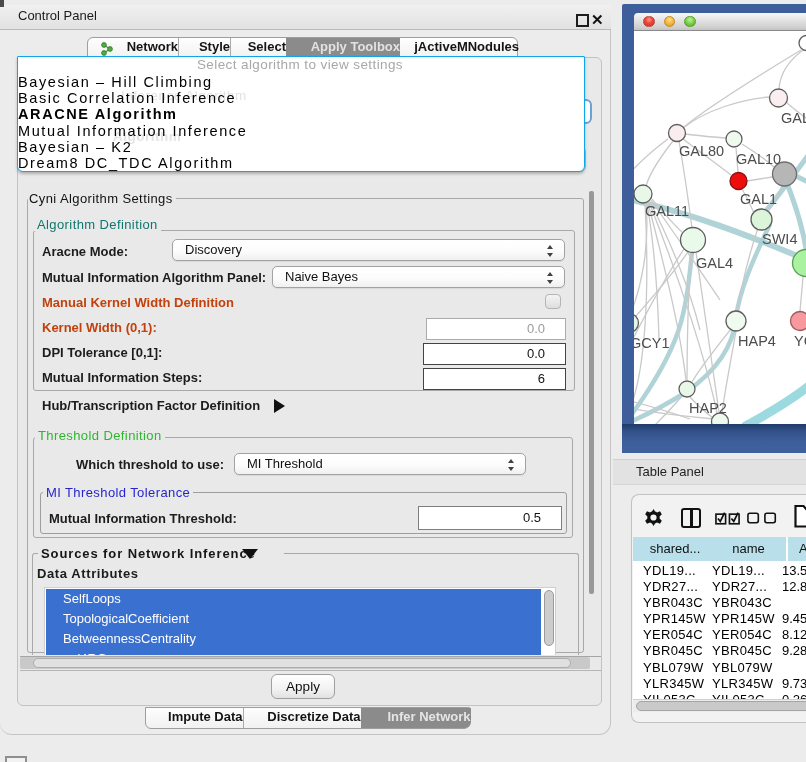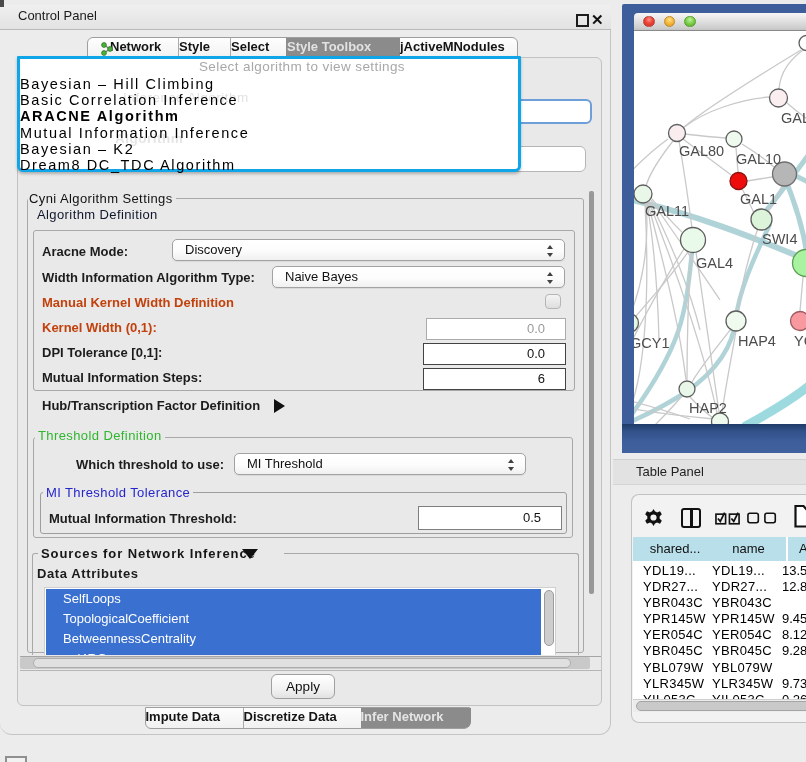--- a/index.html
+++ b/index.html
@@ -9,21 +9,21 @@
 .lbl{position:absolute;font-size:13px;font-weight:bold;color:#1c1c1c;line-height:13px;white-space:nowrap}
 .dis{color:#c2410c}
 .gl{position:absolute;font-size:13px;line-height:13px;background:#e9e9e9;padding:0 3px;letter-spacing:0.4px;white-space:nowrap}
 .grp{position:absolute;border:1px solid #a8a8a8;border-radius:3px}
 .combo{position:absolute;height:22px;border:1px solid #a2a2a2;border-radius:5px;background:linear-gradient(#ffffff,#fcfcfc 55%,#f0f0f0);box-shadow:0 1px 1px rgba(0,0,0,0.07);font-size:13px;color:#111;line-height:20px;padding-left:12px;white-space:nowrap}
 .arr{position:absolute;right:10px;top:5px;width:7px;height:12px}
 .arr:before{content:"";position:absolute;left:0;top:0;border-left:3.5px solid transparent;border-right:3.5px solid transparent;border-bottom:4.5px solid #404040}
 .arr:after{content:"";position:absolute;left:0;bottom:0;border-left:3.5px solid transparent;border-right:3.5px solid transparent;border-top:4.5px solid #404040}
 .inp{position:absolute;background:#fff;font-size:13px;color:#111;text-align:right;padding-right:20px;white-space:nowrap}
 svg text{-webkit-font-smoothing:antialiased}
-.tabtxt{position:absolute;top:0;height:100%;font-size:13px;font-weight:bold;color:#141414;text-align:left;line-height:18px !important}
+.tabtxt{position:absolute;top:0;height:100%;font-size:13px;font-weight:bold;color:#141414;text-align:right;line-height:18px !important}
 </style>
 </head>
 <body>
 
 <div class="ab" style="left:0;top:5px;width:611px;height:730px;background:#ececec;border:1px solid #c4c4c4;border-left:none;border-radius:0 3px 12px 12px"></div>
 
 <div class="ab" style="left:0;top:5px;width:611px;height:25px;background:linear-gradient(#f0f0f0,#e2e2e2);border-bottom:1px solid #b9b9b9"></div>
 <div class="ab" style="left:18px;top:9px;font-size:13px;line-height:13px;color:#1a1a1a">Control Panel</div>
 <div class="ab" style="left:0;top:0;width:4px;height:7px;background:#4a4a4a"></div>
 
@@ -36,42 +36,42 @@
   <div class="tabtxt" style="left:0;width:91px;line-height:21px;border-right:1px solid #aaa;border-radius:6px 0 0 0"><span style="padding-left:22px">Network</span></div>
   <svg class="ab" style="left:12px;top:4px" width="14" height="14" viewBox="0 0 14 14">
       <line x1="4" y1="3" x2="10" y2="7" stroke="#777" stroke-width="1.2"></line>
       <line x1="4" y1="11" x2="10" y2="7" stroke="#777" stroke-width="1.2"></line>
       <circle cx="4" cy="3" r="2.4" fill="#4caf3e" stroke="#2c7a22" stroke-width="0.8"></circle>
       <circle cx="4" cy="11" r="2.4" fill="#4caf3e" stroke="#2c7a22" stroke-width="0.8"></circle>
       <circle cx="10" cy="7" r="2.4" fill="#4caf3e" stroke="#2c7a22" stroke-width="0.8"></circle>
     </svg>
   <div class="tabtxt" style="left:91px;width:52px;line-height:21px;border-right:1px solid #aaa">Style</div>
   <div class="tabtxt" style="left:143px;width:55px;line-height:21px">Select</div>
-  <div class="tabtxt" style="left:198px;width:114px;line-height:21px;background:#8b8b8b;color:#e2e2e2;border-left:1px solid #8c8c8c">Style Toolbox</div>
+  <div class="tabtxt" style="left:198px;width:114px;line-height:21px;background:#8b8b8b;color:#e2e2e2;border-left:1px solid #8c8c8c">Apply Toolbox</div>
   <div class="tabtxt" style="left:312px;width:119px;line-height:21px;border-radius:0 6px 0 0">jActiveMNodules</div>
 </div>
 
 <div class="ab" style="left:420px;top:99px;width:172px;height:25px;border:2px solid #6f9fd8;border-radius:6px;background:#fff"></div>
 <div class="ab" style="left:420px;top:146px;width:166px;height:26px;border:1px solid #b5b5b5;border-radius:6px;background:#fff"></div>
 
 <div class="ab" style="left:589px;top:191px;width:4.5px;height:403px;background:#989898;border-radius:2px"></div>
 <div class="ab" style="left:20px;top:655.5px;width:581px;height:1px;background:#a5a5a5"></div>
 <div class="ab" style="left:20px;top:657px;width:570px;height:12px;background:#c9c9c9;border-radius:2px"></div>
 <div class="ab" style="left:33px;top:658px;width:538px;height:10px;background:#e0e0e0;border:1px solid #adadad;border-radius:5px"></div>
 <div class="ab" style="left:20px;top:670px;width:581px;height:1px;background:#b5b5b5"></div>
 
 <div class="grp" style="left:27px;top:198px;width:557px;height:455px"></div>
 <div class="gl" style="left:28px;top:192px;color:#111;padding-left:1px">Cyni Algorithm Settings</div>
 
 <div class="grp" style="left:32.5px;top:230px;width:542px;height:161px"></div>
-<div class="gl" style="left:34px;top:208px;color:#0f172a">Algorithm Definition</div>
+<div class="gl" style="left:34px;top:218px;color:#0f766e">Algorithm Definition</div>
 
 <div class="lbl" style="left:42px;top:245px">Aracne Mode:</div>
 <div class="combo" style="left:172px;top:239px;width:393px">Discovery<i class="arr"></i></div>
-<div class="lbl" style="left:42px;top:271px">Width Information Algorithm Type:</div>
+<div class="lbl" style="left:42px;top:271px">Mutual Information Algorithm Panel:</div>
 <div class="combo" style="left:272px;top:266px;width:293px">Naive Bayes<i class="arr"></i></div>
 <div class="lbl dis" style="left:42px;top:296px">Manual Kernel Width Definition</div>
 <div class="ab" style="left:545px;top:293.5px;width:16px;height:15px;border:1px solid #b5b5b5;border-radius:4px;background:linear-gradient(#f4f4f4,#dedede)"></div>
 <div class="lbl dis" style="left:42px;top:320.5px">Kernel Width (0,1):</div>
 <div class="inp" style="left:426px;top:318px;width:140px;height:22px;border:1px solid #ababab;color:#9b9b9b;line-height:20px">0.0</div>
 <div class="lbl" style="left:42px;top:345.5px">DPI Tolerance [0,1]:</div>
 <div class="inp" style="left:423px;top:343px;width:143px;height:22px;border:1px solid #434343;line-height:20px">0.0</div>
 <div class="lbl" style="left:42px;top:370.5px">Mutual Information Steps:</div>
 <div class="inp" style="left:423px;top:368px;width:143px;height:22px;border:1px solid #434343;line-height:20px">6</div>
 
@@ -100,21 +100,21 @@
 <div class="ab" style="left:271px;top:674px;width:64px;height:25px;border:1px solid #9f9f9f;border-radius:6px;background:linear-gradient(#ffffff,#f2f2f2 60%,#e2e2e2);font-size:13.5px;color:#111;text-align:center;line-height:23px">Apply</div>
 
 <div class="ab" style="left:144.5px;top:706.5px;width:325px;height:22.5px;border:1px solid #9e9e9e;border-radius:0 0 6px 6px;background:linear-gradient(#fdfdfd,#f1f1f1)">
   <div class="tabtxt" style="left:0;width:98px;line-height:22px;border-right:1px solid #aaa;border-radius:0 0 0 6px">Impute Data</div>
   <div class="tabtxt" style="left:98px;width:117px;line-height:22px">Discretize Data</div>
   <div class="tabtxt" style="left:215px;width:110px;line-height:22px;background:#8b8b8b;color:#e5e5e5;border-radius:0 0 6px 0">Infer Network</div>
 </div>
 
 <div class="ab" style="left:5px;top:756px;width:22px;height:10px;border:2px solid #8f8f8f;background:#f2f2f2"></div>
 
-<div class="ab" style="left:17px;top:56px;width:504px;height:116px;background:#fff;border:3px solid #0ea5e9;border-radius:1px 1px 6px 6px;box-shadow:0 2px 3px rgba(0,0,0,0.25);z-index:30">
+<div class="ab" style="left:17px;top:56px;width:568px;height:116px;background:#fff;border:1px solid #0ea5e9;border-radius:1px 1px 6px 6px;box-shadow:0 2px 3px rgba(0,0,0,0.25);z-index:30">
   <div class="ab" style="left:0;top:1px;width:564px;text-align:center;font-size:13.5px;letter-spacing:0.4px;color:#a8a8a8;line-height:14px">Select algorithm to view settings</div>
   <div class="ab" style="left:103px;top:31px;font-size:13.5px;color:#e3e3e3;letter-spacing:0.5px">Inference Algorithm</div>
     <div class="ab" style="left:95px;top:72px;font-size:13.5px;font-weight:bold;color:#e5e5e5;letter-spacing:0.5px">Algorithm</div>
     <div class="ab" style="left:0px;top:17px;font-size:14.5px;letter-spacing:1.6px;color:#000;line-height:16.2px;white-space:nowrap">Bayesian – Hill Climbing<br>Basic Correlation Inference<br><b>ARACNE Algorithm</b><br>Mutual Information Inference<br>Bayesian – K2<br>Dream8 DC_TDC Algorithm</div>
 </div>
 
 <div class="ab" style="left:622px;top:4px;width:184px;height:449px;background:#3d5e9b;border-radius:2px 0 0 0"></div>
 <div class="ab" style="left:622px;top:424px;width:184px;height:29px;background:linear-gradient(#1f3b68,#33518a 25%,#3d5e9b 60%,#40619e)"></div>
 <div class="ab" style="left:634px;top:13px;width:172px;height:18px;background:linear-gradient(#f7f7f7,#cfcfcf 85%,#c3c3c3);border-bottom:1px solid #8a8a8a;border-radius:4px 0 0 0"></div>
 <div class="ab" style="left:643px;top:15.5px;width:11.5px;height:11.5px;border-radius:50%;border:1px solid #b2453c;background:radial-gradient(circle at 50% 30%,#ff9288,#ee4537 45%,#cf2c21)"></div>

